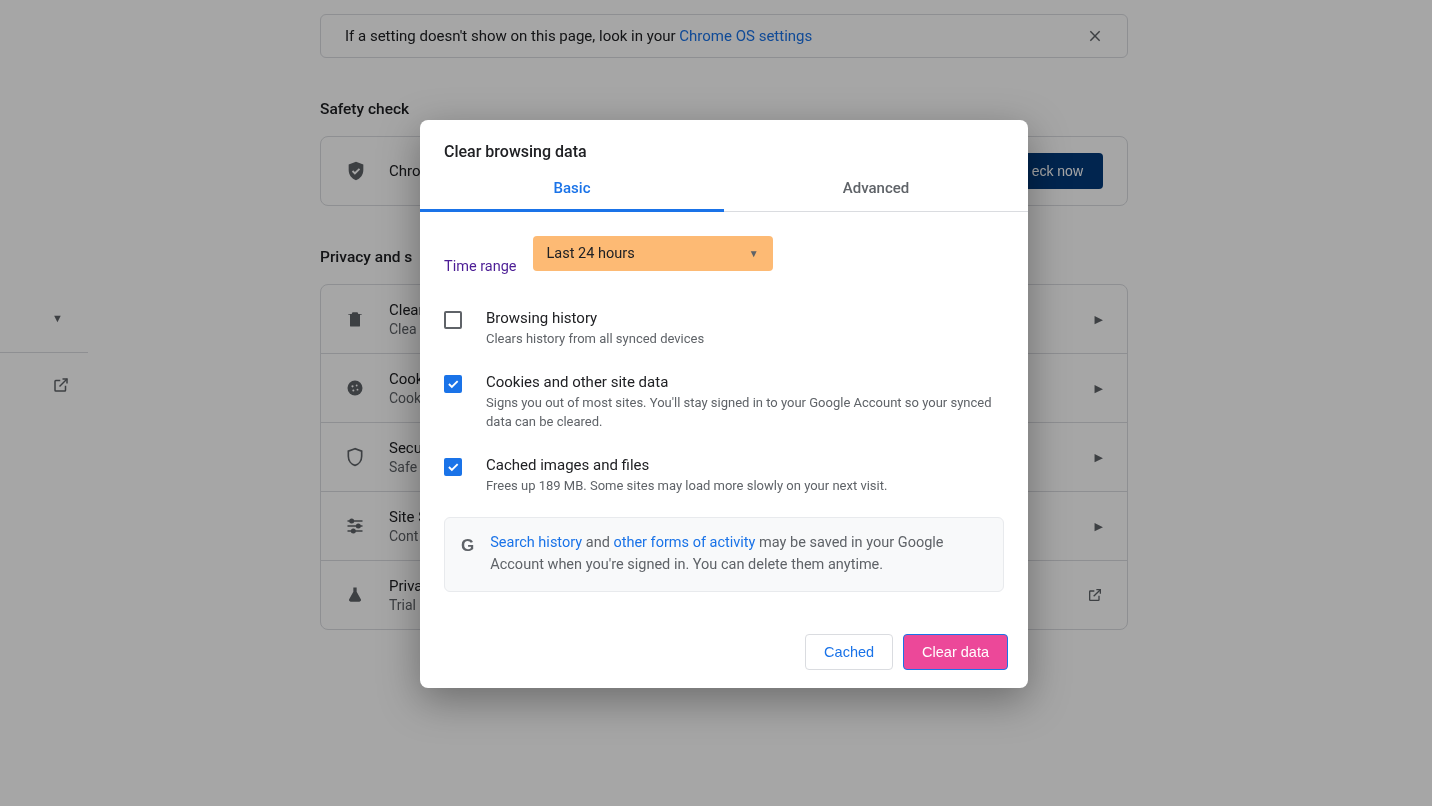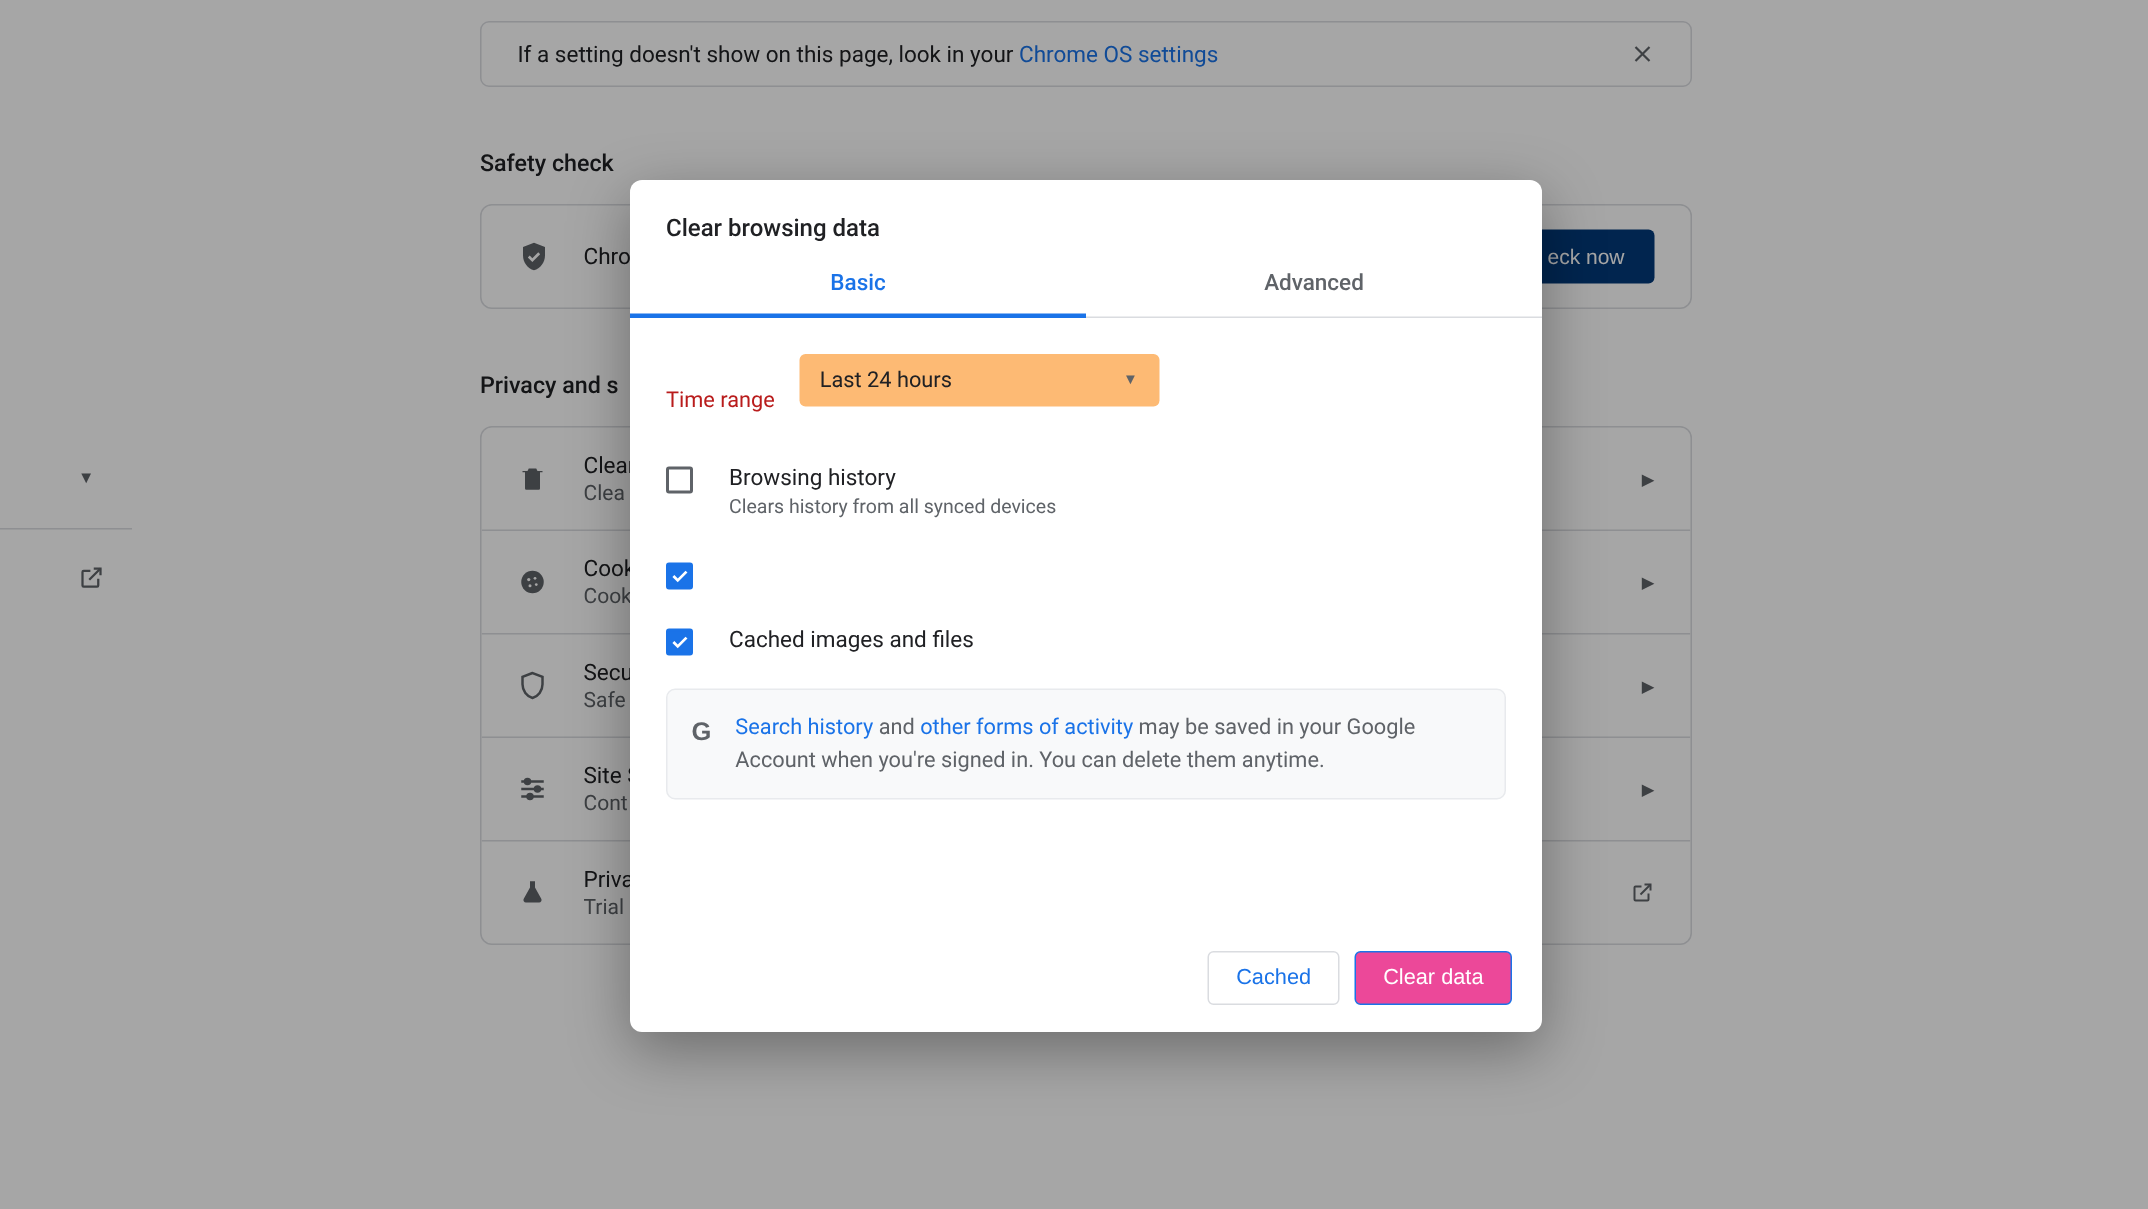--- a/index.html
+++ b/index.html
@@ -146,21 +146,21 @@
   .dialog-body {
     padding: 20px 24px 0 24px;
     flex: 1;
     overflow: auto;
   }
   .time-row {
     display: flex;
     align-items: center;
     margin-bottom: 22px;
   }
-  .time-label { font-size: 14.5px; color: #b91c1c; margin-right: 16px; margin-top: 26px; }
+  .time-label { font-size: 14.5px; color: #4c1d95; margin-right: 16px; margin-top: 26px; }
   .time-select {
     background: #fdba74;
     border-radius: 4px;
     padding: 9px 14px;
     width: 240px;
     display: flex;
     justify-content: space-between;
     align-items: center;
     font-size: 14.5px;
     color: #202124;
@@ -376,30 +376,35 @@
         <div class="c2">Clears history from all synced devices</div>
       </div>
     </div>
 
     <div class="check-row">
       <div class="check-box checked">
         <svg class="checkmark-svg" viewBox="0 0 24 24" fill="none" stroke="#fff" stroke-width="3.2">
             <path d="m5 12 5 5L20 7"></path>
           </svg>
       </div>
+      <div class="check-labels">
+        <div class="c1">Cookies and other site data</div>
+        <div class="c2">Signs you out of most sites. You'll stay signed in to your Google Account so your synced data can be cleared.</div>
+      </div>
     </div>
 
     <div class="check-row">
       <div class="check-box checked">
         <svg class="checkmark-svg" viewBox="0 0 24 24" fill="none" stroke="#fff" stroke-width="3.2">
             <path d="m5 12 5 5L20 7"></path>
           </svg>
       </div>
       <div class="check-labels">
         <div class="c1">Cached images and files</div>
+        <div class="c2">Frees up 189 MB. Some sites may load more slowly on your next visit.</div>
       </div>
     </div>
 
     <div class="signin-box">
       <span class="gicon">G</span>
       <span class="gtxt">
         <span class="link">Search history</span><span> and </span><span class="link">other forms of activity</span><span> may be saved in your Google Account when you're signed in. You can delete them anytime.</span>
       </span>
     </div>
   </div>

